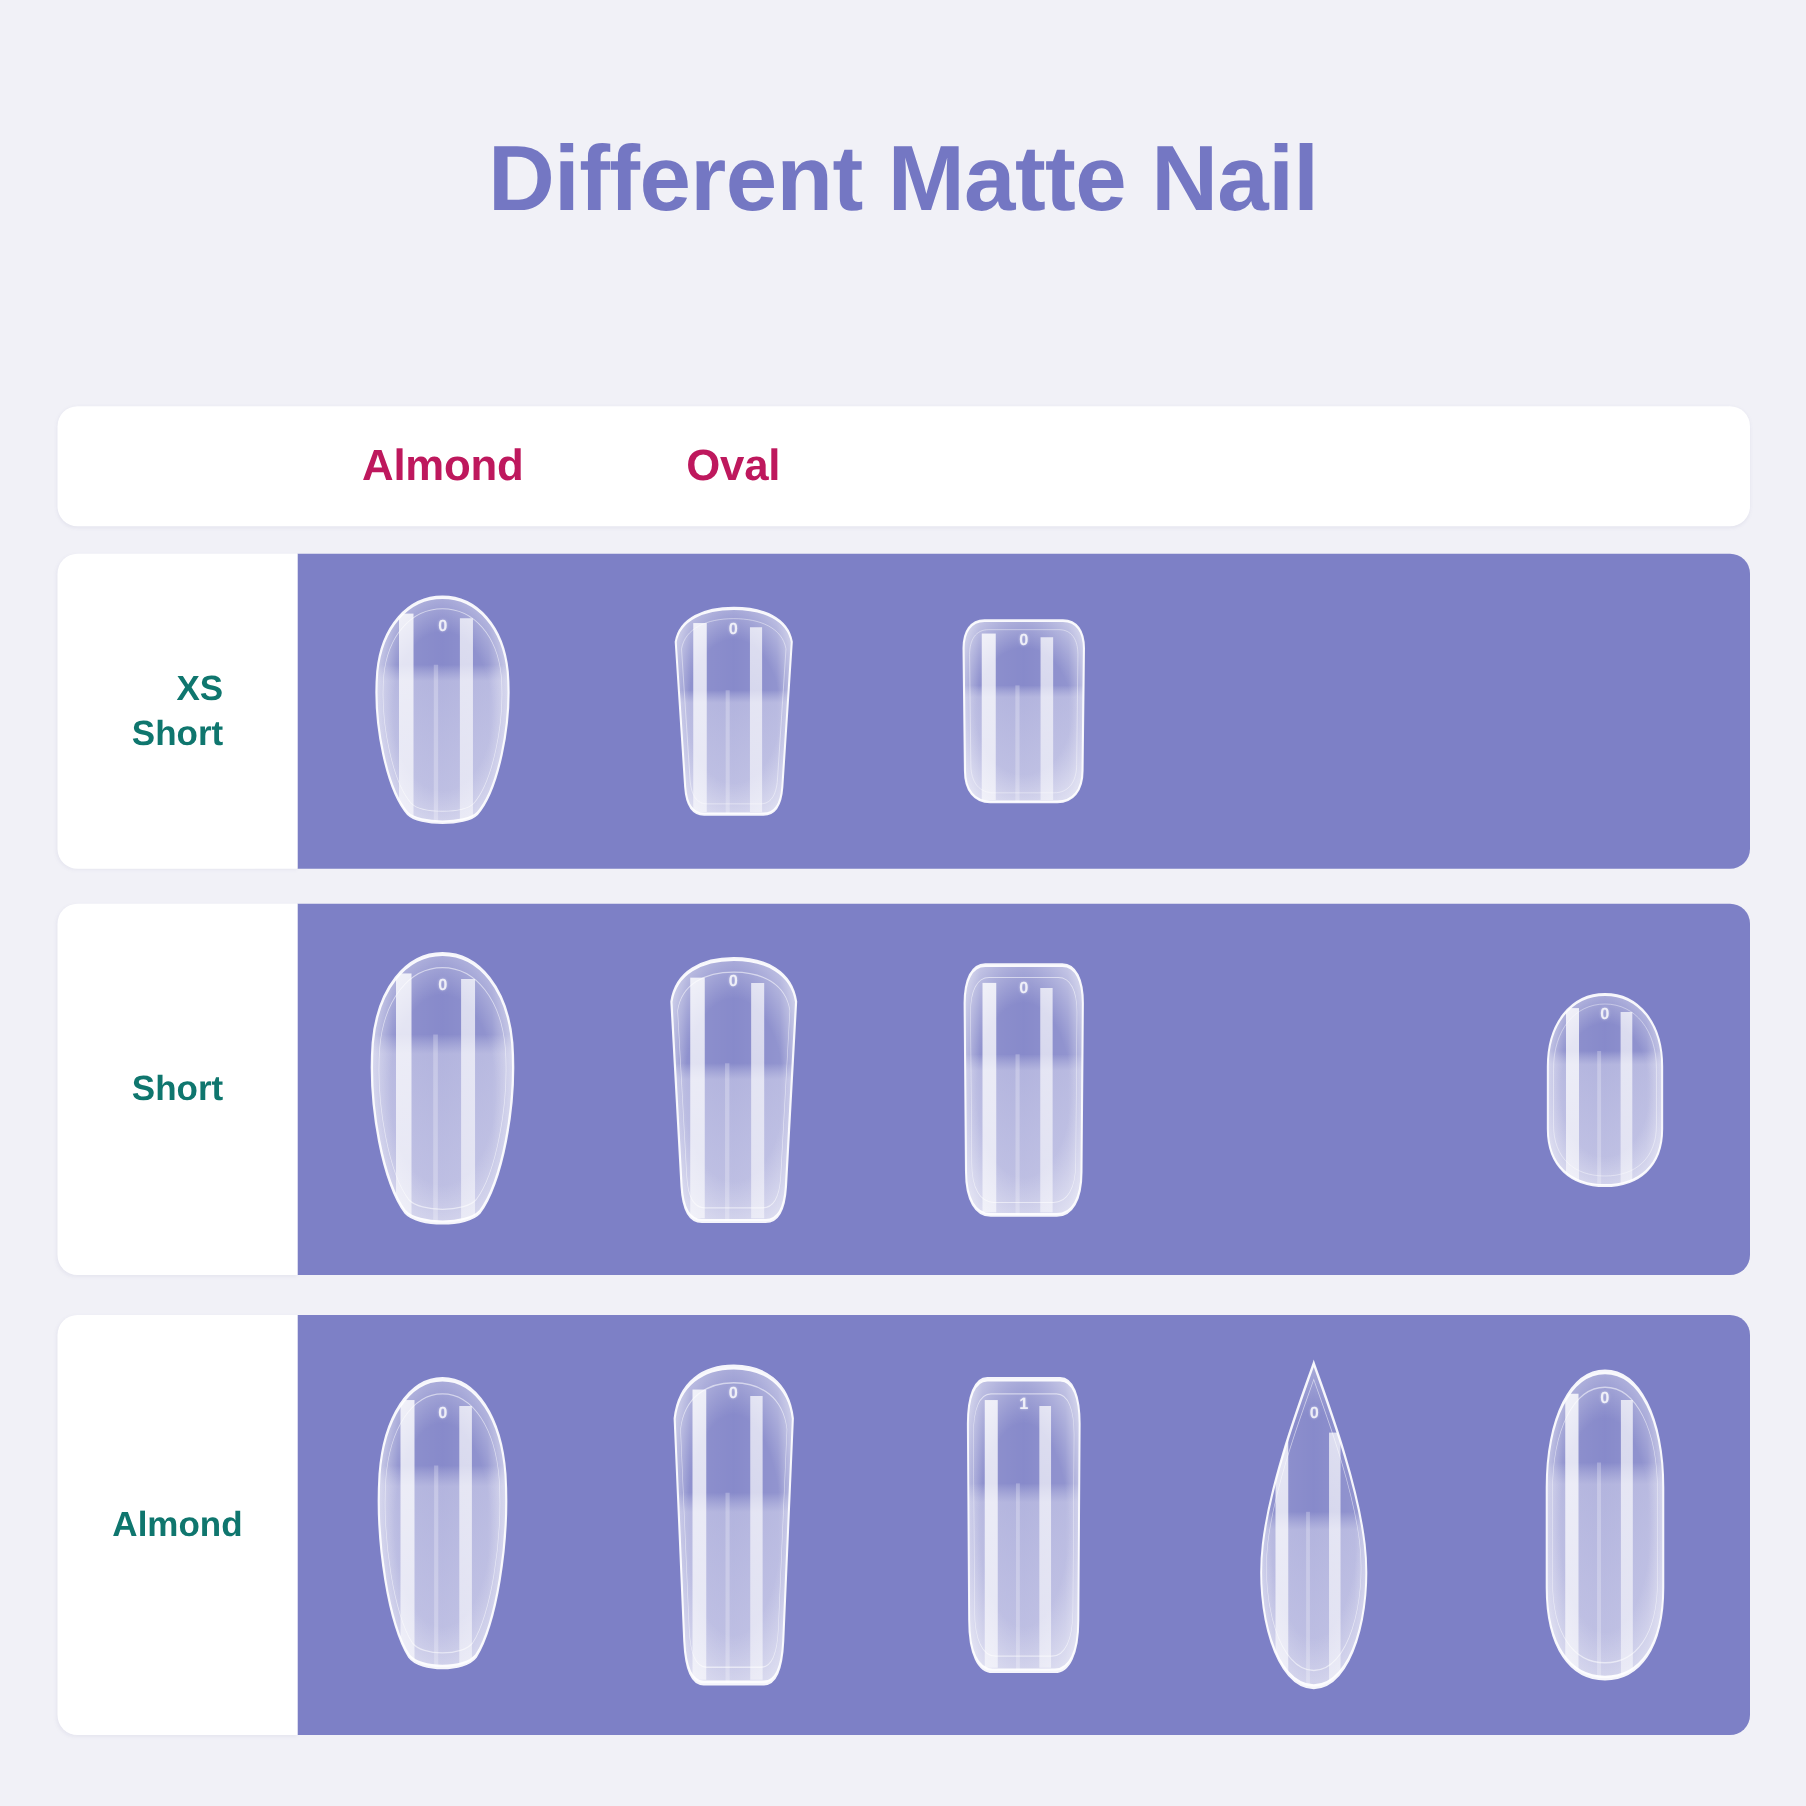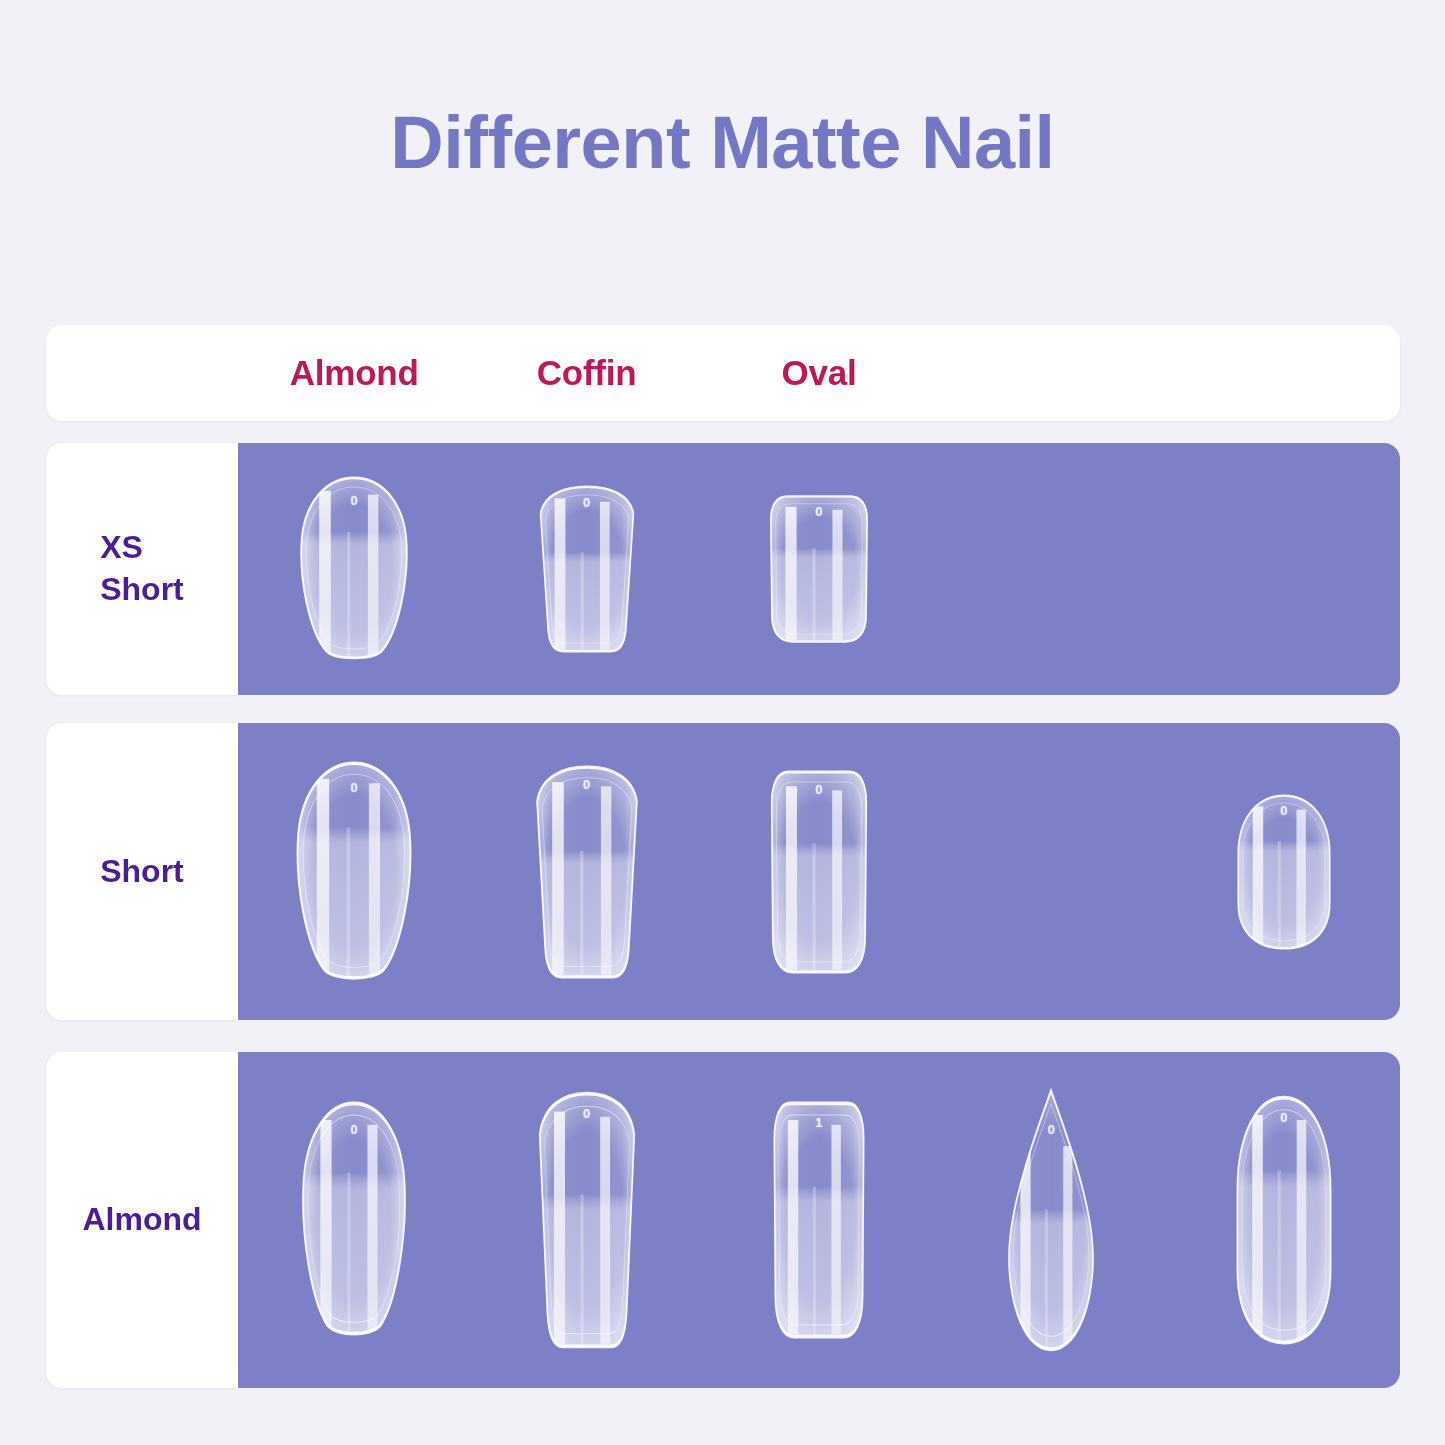--- a/index.html
+++ b/index.html
@@ -63,24 +63,24 @@
 
   .row-label-cell {
     flex: 0 0 192px;
     background: #ffffff;
     border-radius: 16px 0 0 16px;
     display: flex; align-items: center; justify-content: center;
     box-shadow: -1px 1px 3px rgba(120,120,170,0.08);
     z-index: 2;
   }
   .row-label {
-    color: #4c1d95;
-    font-size: 32px;
+    color: #0f766e;
+    font-size: 28px;
     font-weight: bold;
-    text-align: left;
+    text-align: right;
     line-height: 1.3;
     white-space: pre-line;
   }
   .row-panel {
     flex: 1 1 auto;
     background: #7d80c6;
     border-radius: 0 16px 16px 0;
     display: grid;
     grid-template-columns: repeat(5, 1fr);
     align-items: end;
@@ -104,21 +104,20 @@
 <div class="page">
 
   <div class="title-block">
     <span class="title-line">Different Matte Nail</span>
   </div>
 
   <div class="header-card">
     <div class="header-spacer"></div>
     <div class="header-cols">
       <div class="col-head">Almond</div>
-      <div class="col-head">Coffin</div>
       <div class="col-head">Oval</div>
     </div>
   </div>
 
   <div class="size-row row-xs">
     <div class="row-label-cell">
       <div class="row-label">XS
 Short</div>
     </div>
     <div class="row-panel">

